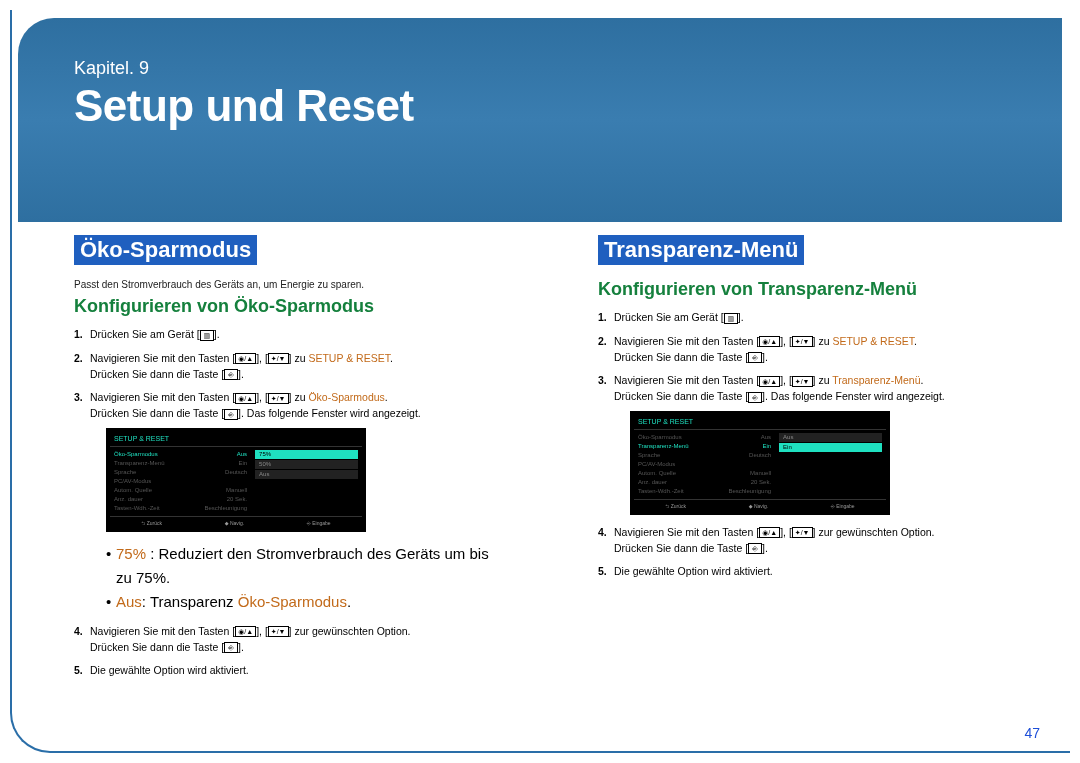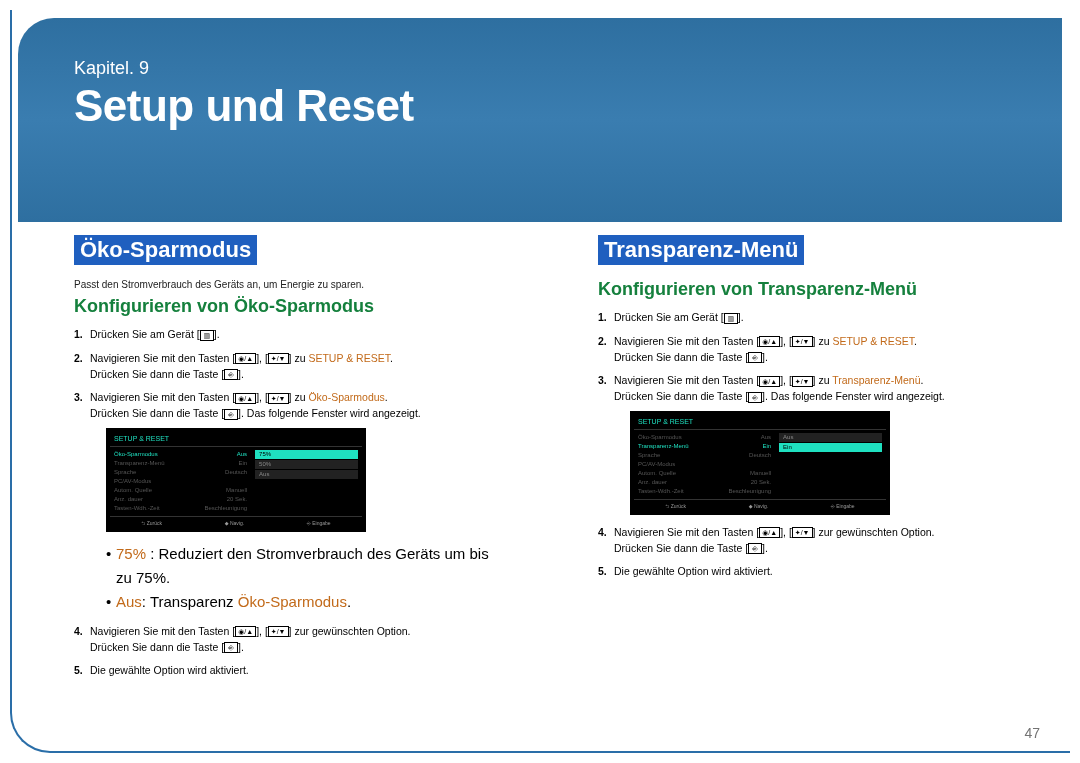--- a/index.html
+++ b/index.html
@@ -161,21 +161,21 @@
   ul.bullets li::before {
     content: "•";
     position: absolute;
     left: 0;
   }
   .page-num {
     position: absolute;
     bottom: 22px;
     right: 40px;
     font-size: 14px;
-    color: #737373;
+    color: #1d4ed8;
   }
 </style>
 </head>
 <body>
 
 <div class="page-frame"></div>
 
 <div class="banner">
   <div class="chapter-label">Kapitel. 9</div>
   <div class="chapter-title">Setup und Reset</div>

